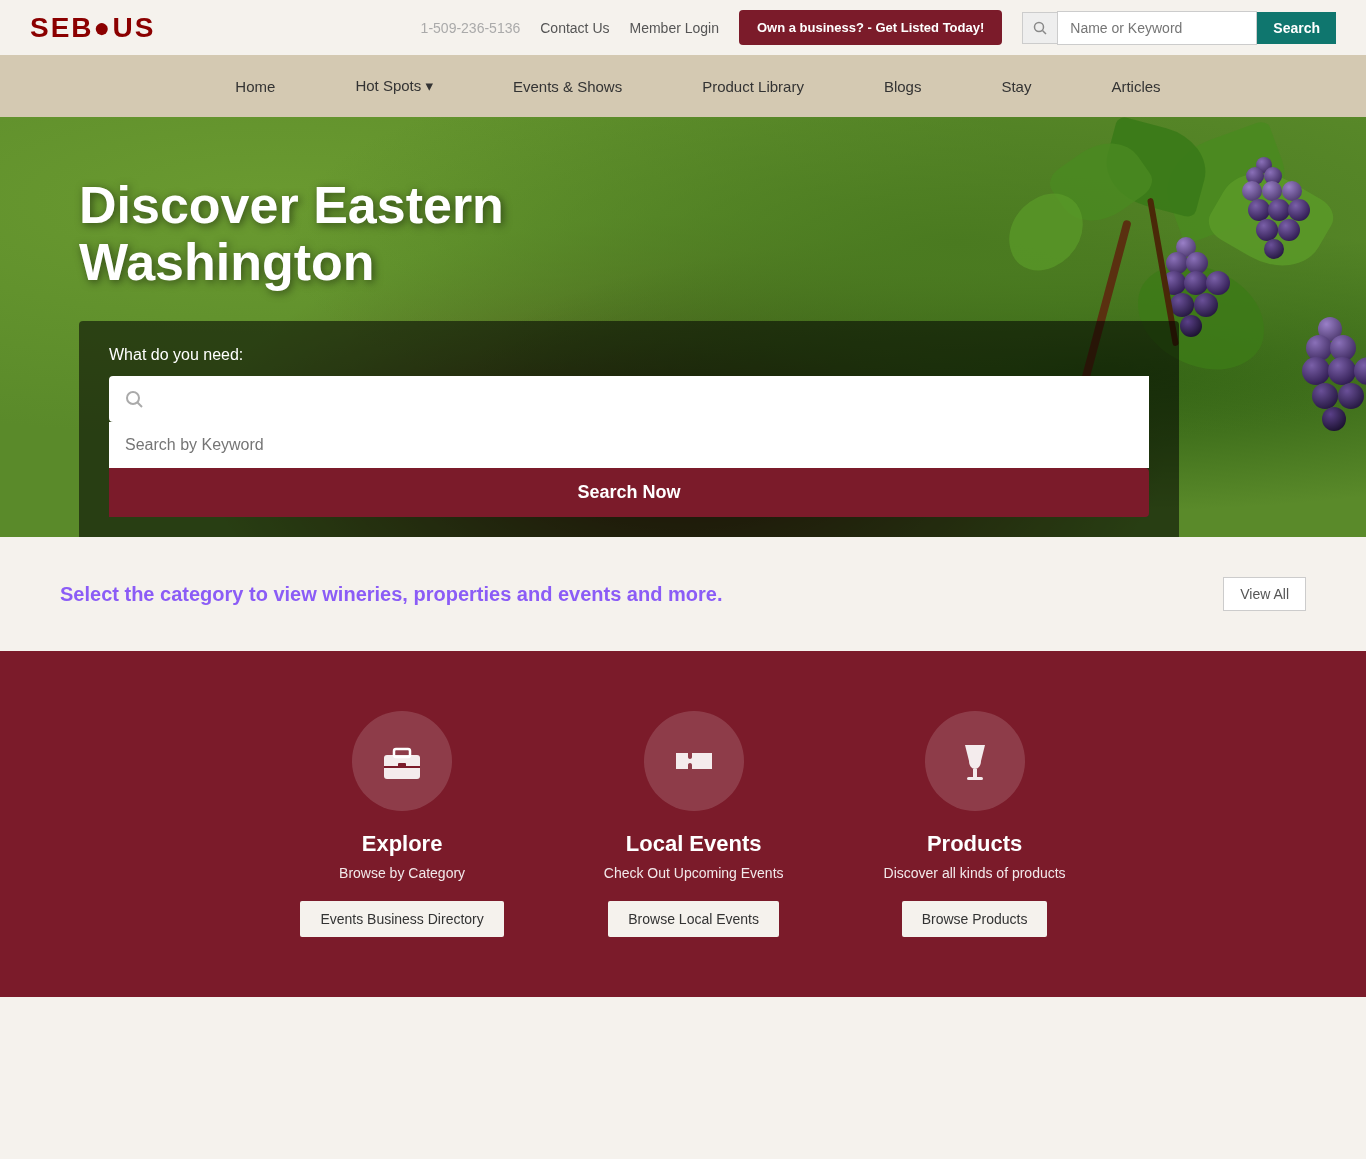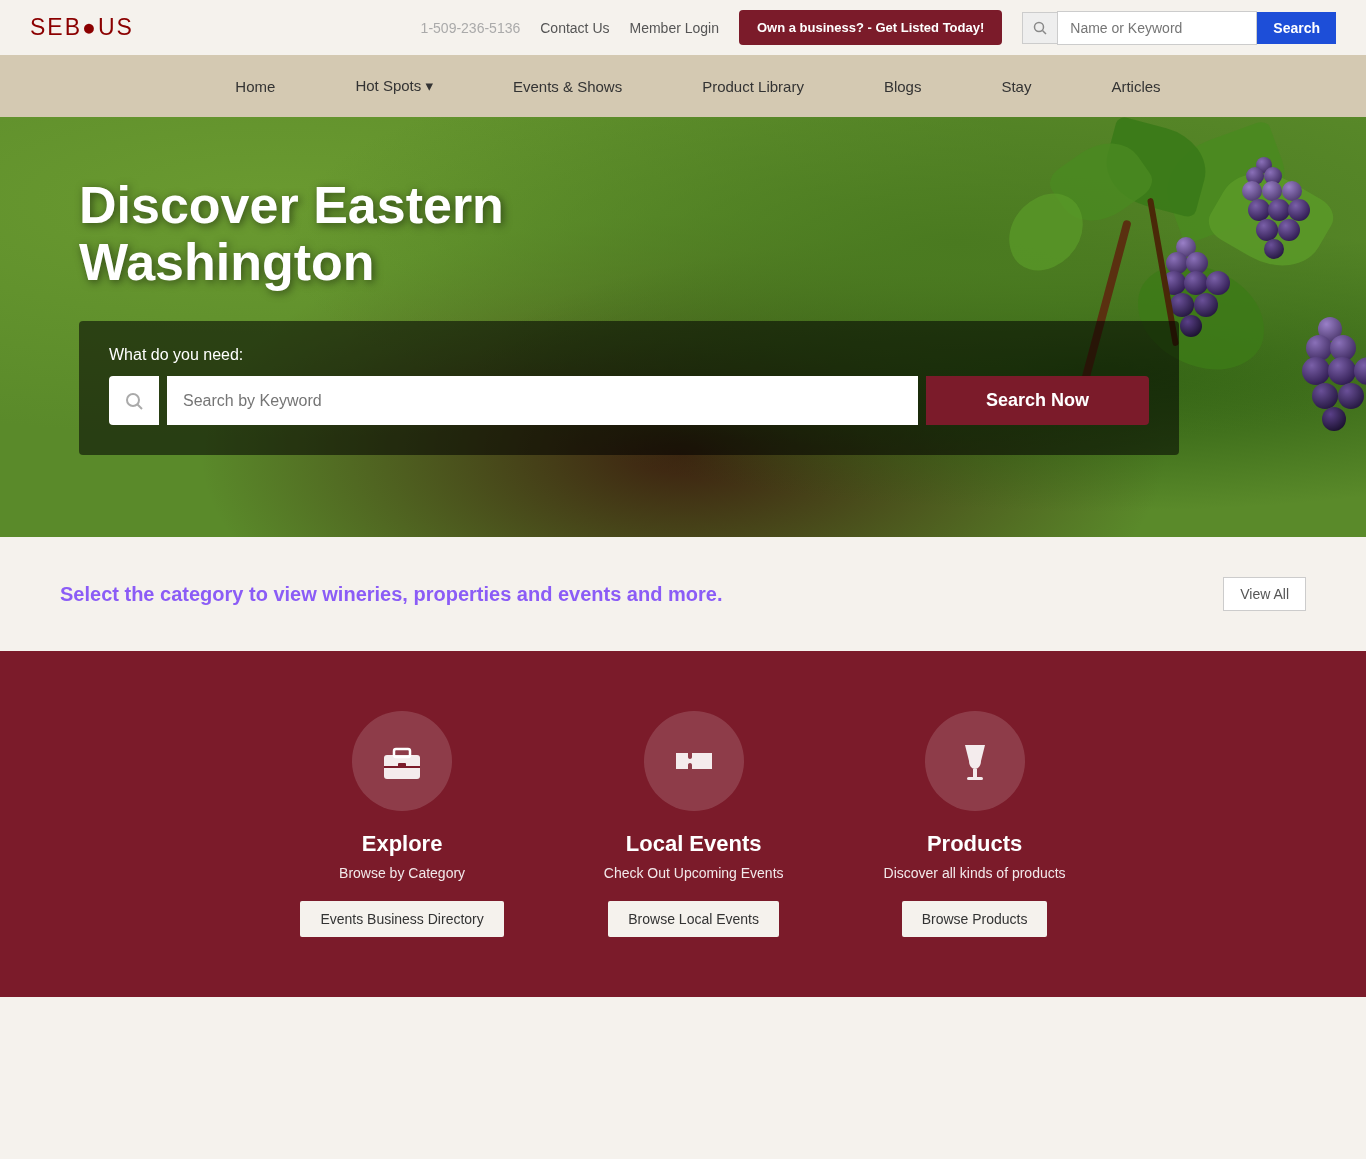--- a/index.html
+++ b/index.html
@@ -7,21 +7,21 @@
 
     
     .top-bar {
       background: #f5f2ed;
       padding: 10px 30px;
       display: flex;
       align-items: center;
       justify-content: space-between;
     }
     .top-bar-left { display: flex; align-items: center; }
-    .logo { font-size: 23px; font-weight: normal; color: #333; letter-spacing: 2px; }
+    .logo { font-size: 28px; font-weight: bold; color: #333; letter-spacing: 2px; }
     .logo span { color: #8B0000; }
     .top-bar-right { display: flex; align-items: center; gap: 20px; }
     .phone { color: #aaa; font-size: 14px; }
     .contact-us, .member-login { color: #555; font-size: 14px; text-decoration: none; cursor: pointer; }
     .get-listed-btn {
       background: #7B1B2A;
       color: white;
       border: none;
       padding: 10px 18px;
       font-size: 13px;
@@ -40,21 +40,21 @@
     }
     .search-icon-wrap {
       background: #eee;
       border: 1px solid #ccc;
       border-right: none;
       padding: 8px 10px;
       display: flex;
       align-items: center;
     }
     .search-btn-top {
-      background: #1d4ed8;
+      background: #0f766e;
       color: white;
       border: none;
       padding: 8px 16px;
       font-size: 14px;
       cursor: pointer;
       font-weight: bold;
     }
 
     
     .nav-bar {
@@ -118,21 +118,22 @@
       width: 1100px;
     }
     .search-label {
       color: white;
       font-size: 16px;
       margin-bottom: 12px;
       font-weight: 500;
     }
     .search-row-hero {
       display: flex;
-      gap: 8px;
+      gap: 0;
+      flex-direction: column;
     }
     .search-icon-hero {
       background: white;
       border: none;
       padding: 14px 16px;
       display: flex;
       align-items: center;
       border-radius: 4px 0 0 4px;
     }
     .search-input-hero {

